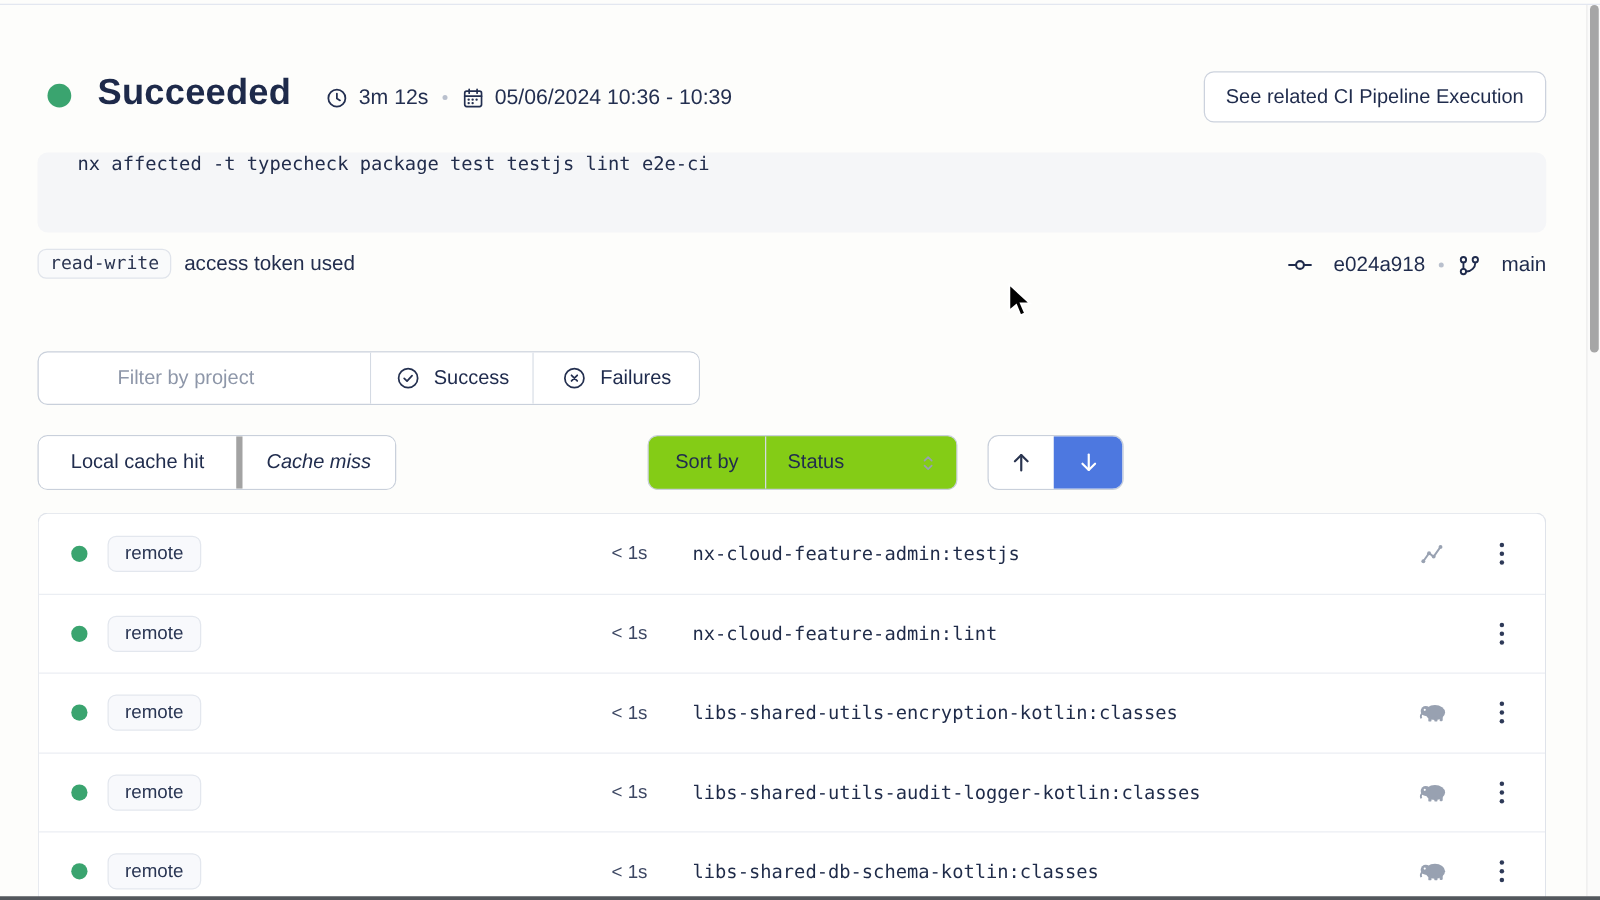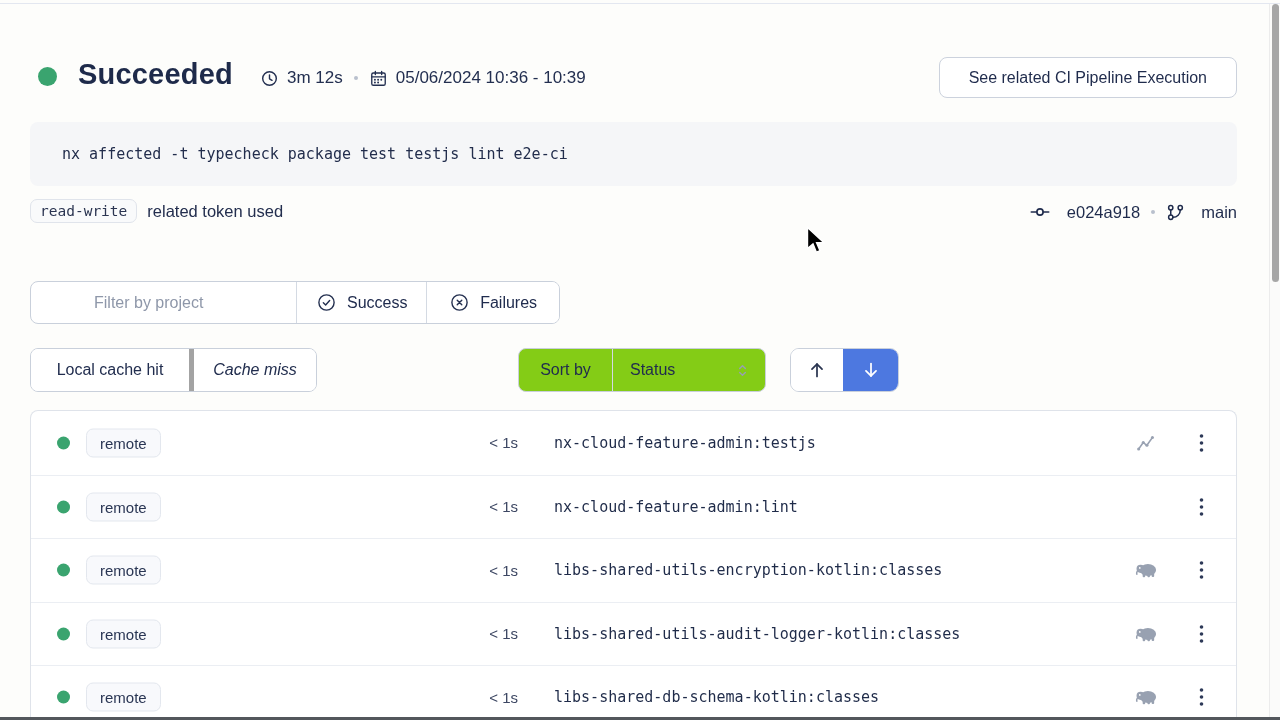--- a/index.html
+++ b/index.html
@@ -12,24 +12,24 @@
 
   
   .scrollbar { position:absolute; top:4px; right:0; bottom:3px; width:11px; background:#fbfbfa; border-left:1px solid #ececec; z-index:30; }
   .scrollbar .thumb { position:absolute; top:0; left:2px; width:7px; height:278px; background:#a6a6a6; border-radius:4px; }
 
   
   .status-dot { position:absolute; left:38px; top:67px; width:19px; height:19px; border-radius:50%; background:#3aa46f; }
   .page-title { position:absolute; left:78px; top:58px; font-size:29px; font-weight:600; letter-spacing:.2px; color:#1e2a4a; }
   .meta { position:absolute; left:260px; top:68px; display:flex; align-items:center; gap:8px; font-size:17px; color:#232f50; }
   .sep-dot { width:4px; height:4px; border-radius:50%; background:#b9c0cd; margin:0 3px; }
-  .related-btn { position:absolute; right:43px; top:57px; height:41px; display:flex; align-items:center; padding:0 29px; background:#fff; border:1px solid #ccd2dd; border-radius:8px; font-size:16px; font-weight:500; color:#1f2b4c; cursor:pointer; }
-
-  
-  .command-block { position:absolute; left:30px; right:43px; top:122px; height:64px; background:#f5f6f8; border-radius:8px; display:flex; align-items:center; padding:0 32px; }
+  .related-btn { position:absolute; right:43px; top:57px; height:41px; display:flex; align-items:center; padding:0 17px; background:#fff; border:1px solid #ccd2dd; border-radius:8px; font-size:16px; font-weight:500; color:#1f2b4c; cursor:pointer; }
+
+  
+  .command-block { position:absolute; left:30px; right:43px; top:122px; height:64px; background:#f5f6f8; border-radius:8px; display:flex; align-items:flex-start; padding:0 32px; }
   .command-text { font-family:"DejaVu Sans Mono", monospace; font-size:15px; color:#222d4c; }
 
   
   .token-row { position:absolute; left:30px; top:199px; display:flex; align-items:center; gap:10px; }
   .token-badge { font-family:"DejaVu Sans Mono", monospace; font-size:14.5px; color:#2b3551; background:#f9fafb; border:1px solid #e0e4eb; border-radius:7px; padding:3px 9px; }
   .token-label { font-size:16.5px; color:#232e4e; }
   .vcs-row { position:absolute; right:43px; top:201px; display:flex; align-items:center; gap:8px; font-size:16.5px; color:#1f2b4c; }
   .vcs-item { display:flex; align-items:center; gap:16px; }
 
   
@@ -98,21 +98,21 @@
     <span>05/06/2024 10:36 - 10:39</span>
   </div>
   <button class="related-btn">See related CI Pipeline Execution</button>
 
   <div class="command-block">
     <span class="command-text">nx affected -t typecheck package test testjs lint e2e-ci</span>
   </div>
 
   <div class="token-row">
     <span class="token-badge">read-write</span>
-    <span class="token-label">related token used</span>
+    <span class="token-label">access token used</span>
   </div>
   <div class="vcs-row">
     <span class="vcs-item">
       <span>
         <svg width="22" height="22" viewBox="0 0 24 24" fill="none" stroke="#1f2b4c" stroke-width="1.8" stroke-linecap="round">
             <line x1="2.5" y1="12" x2="8" y2="12"></line>
             <circle cx="12" cy="12" r="3.4"></circle>
             <line x1="16" y1="12" x2="21.5" y2="12"></line>
           </svg>
       </span>

